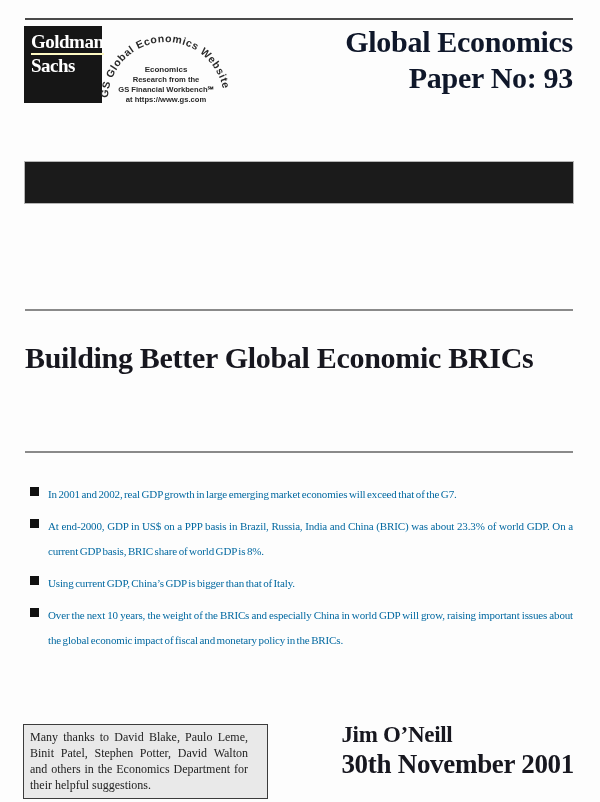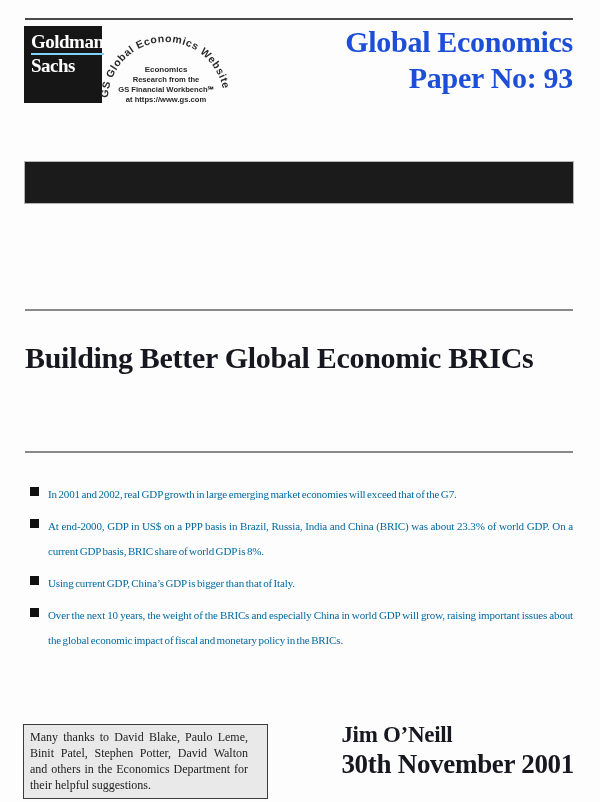--- a/index.html
+++ b/index.html
@@ -25,21 +25,21 @@
     background: #161616;
     padding: 6px 0 0 7px;
   }
   .gs-logo .l1 {
     display: inline-block;
     color: #fff;
     font-weight: bold;
     font-size: 19px;
     line-height: 20px;
     letter-spacing: -0.5px;
-    border-bottom: 2px solid #7dd3fc;
+    border-bottom: 2px solid #fef9c3;
     padding-bottom: 1px;
   }
   .gs-logo .l2 {
     display: block;
     color: #fff;
     font-weight: bold;
     font-size: 19px;
     line-height: 21px;
     letter-spacing: -0.5px;
   }
@@ -54,21 +54,21 @@
   .stamp .c1 { font-size: 8px; }
   .stamp .c2 { font-size: 7.6px; }
   
   .paper-head {
     position: absolute; left: 250px; top: 24px; width: 323px;
     text-align: right;
     font-weight: bold;
     font-size: 30px;
     line-height: 36px;
     letter-spacing: -0.3px;
-    color: #1d4ed8;
+    color: #0f172a;
   }
   .black-bar {
     position: absolute; left: 25px; top: 162px;
     width: 548px; height: 41px;
     background: #1b1b1b;
     box-shadow: 0 0 0 1px #b5b5b5;
   }
   .rule { position: absolute; left: 25px; width: 548px; height: 2px; background: #8a8a8a; }
   .rule-1 { top: 309px; }
   .rule-2 { top: 451px; }

